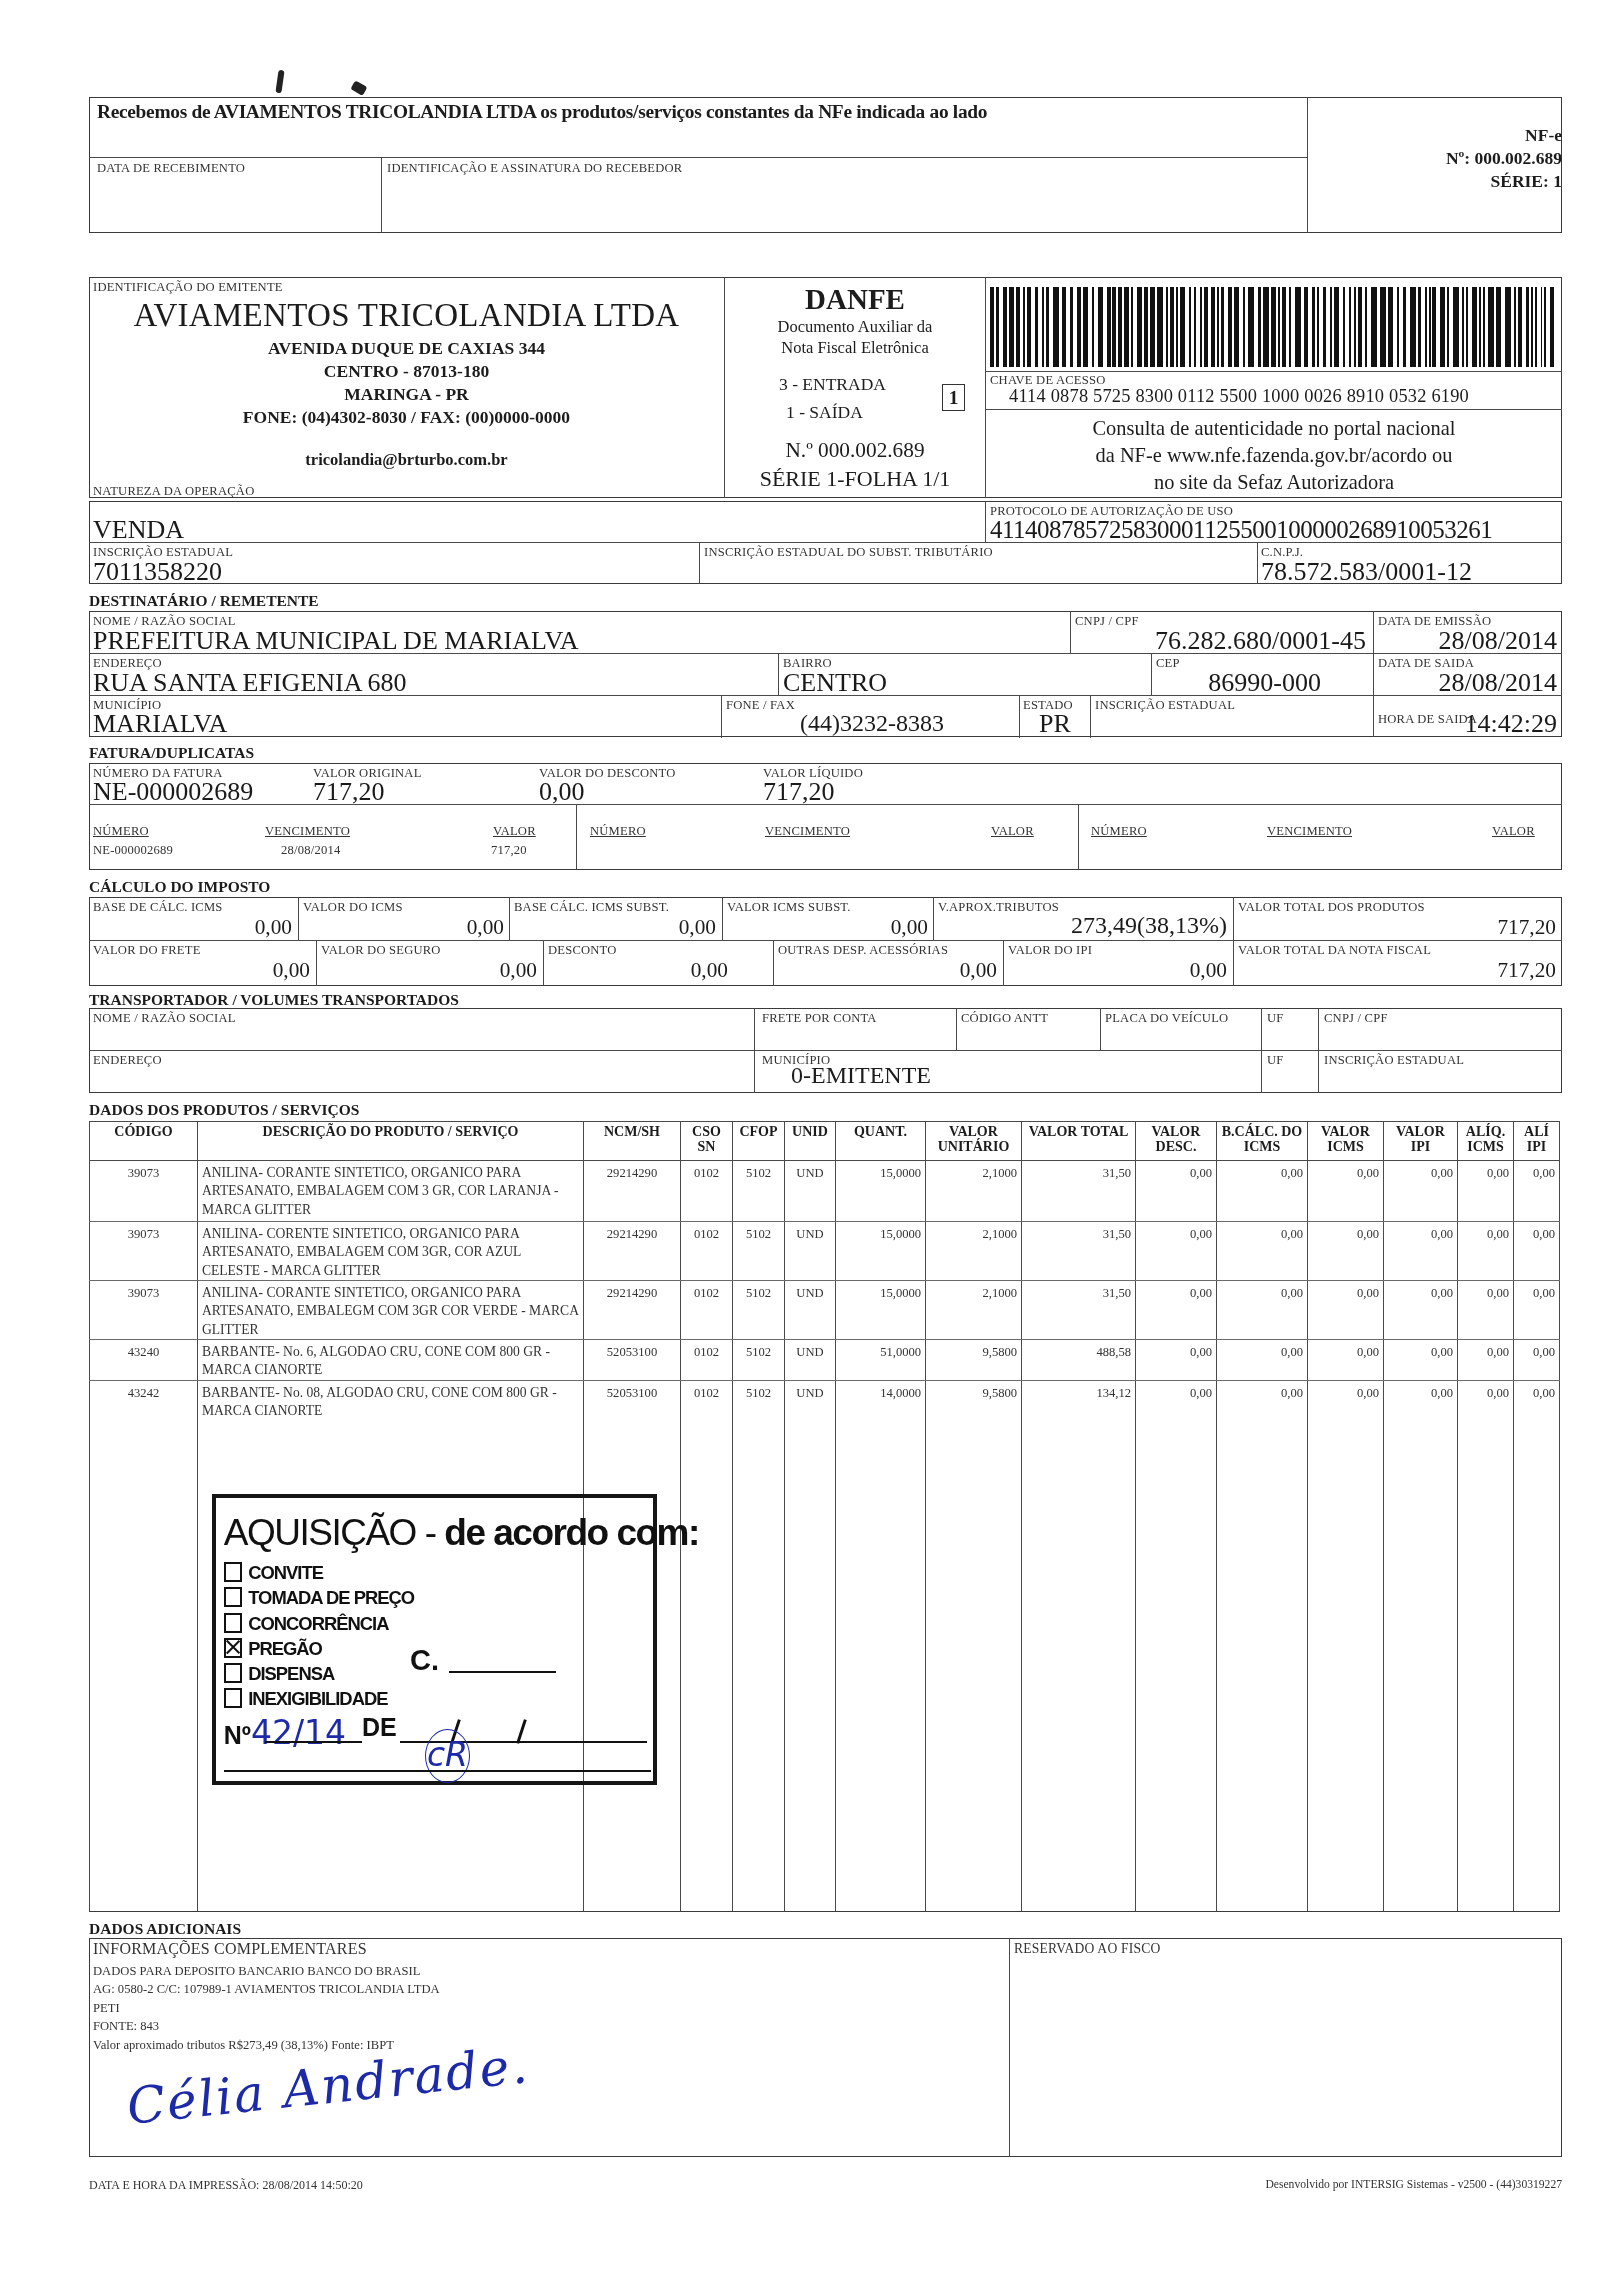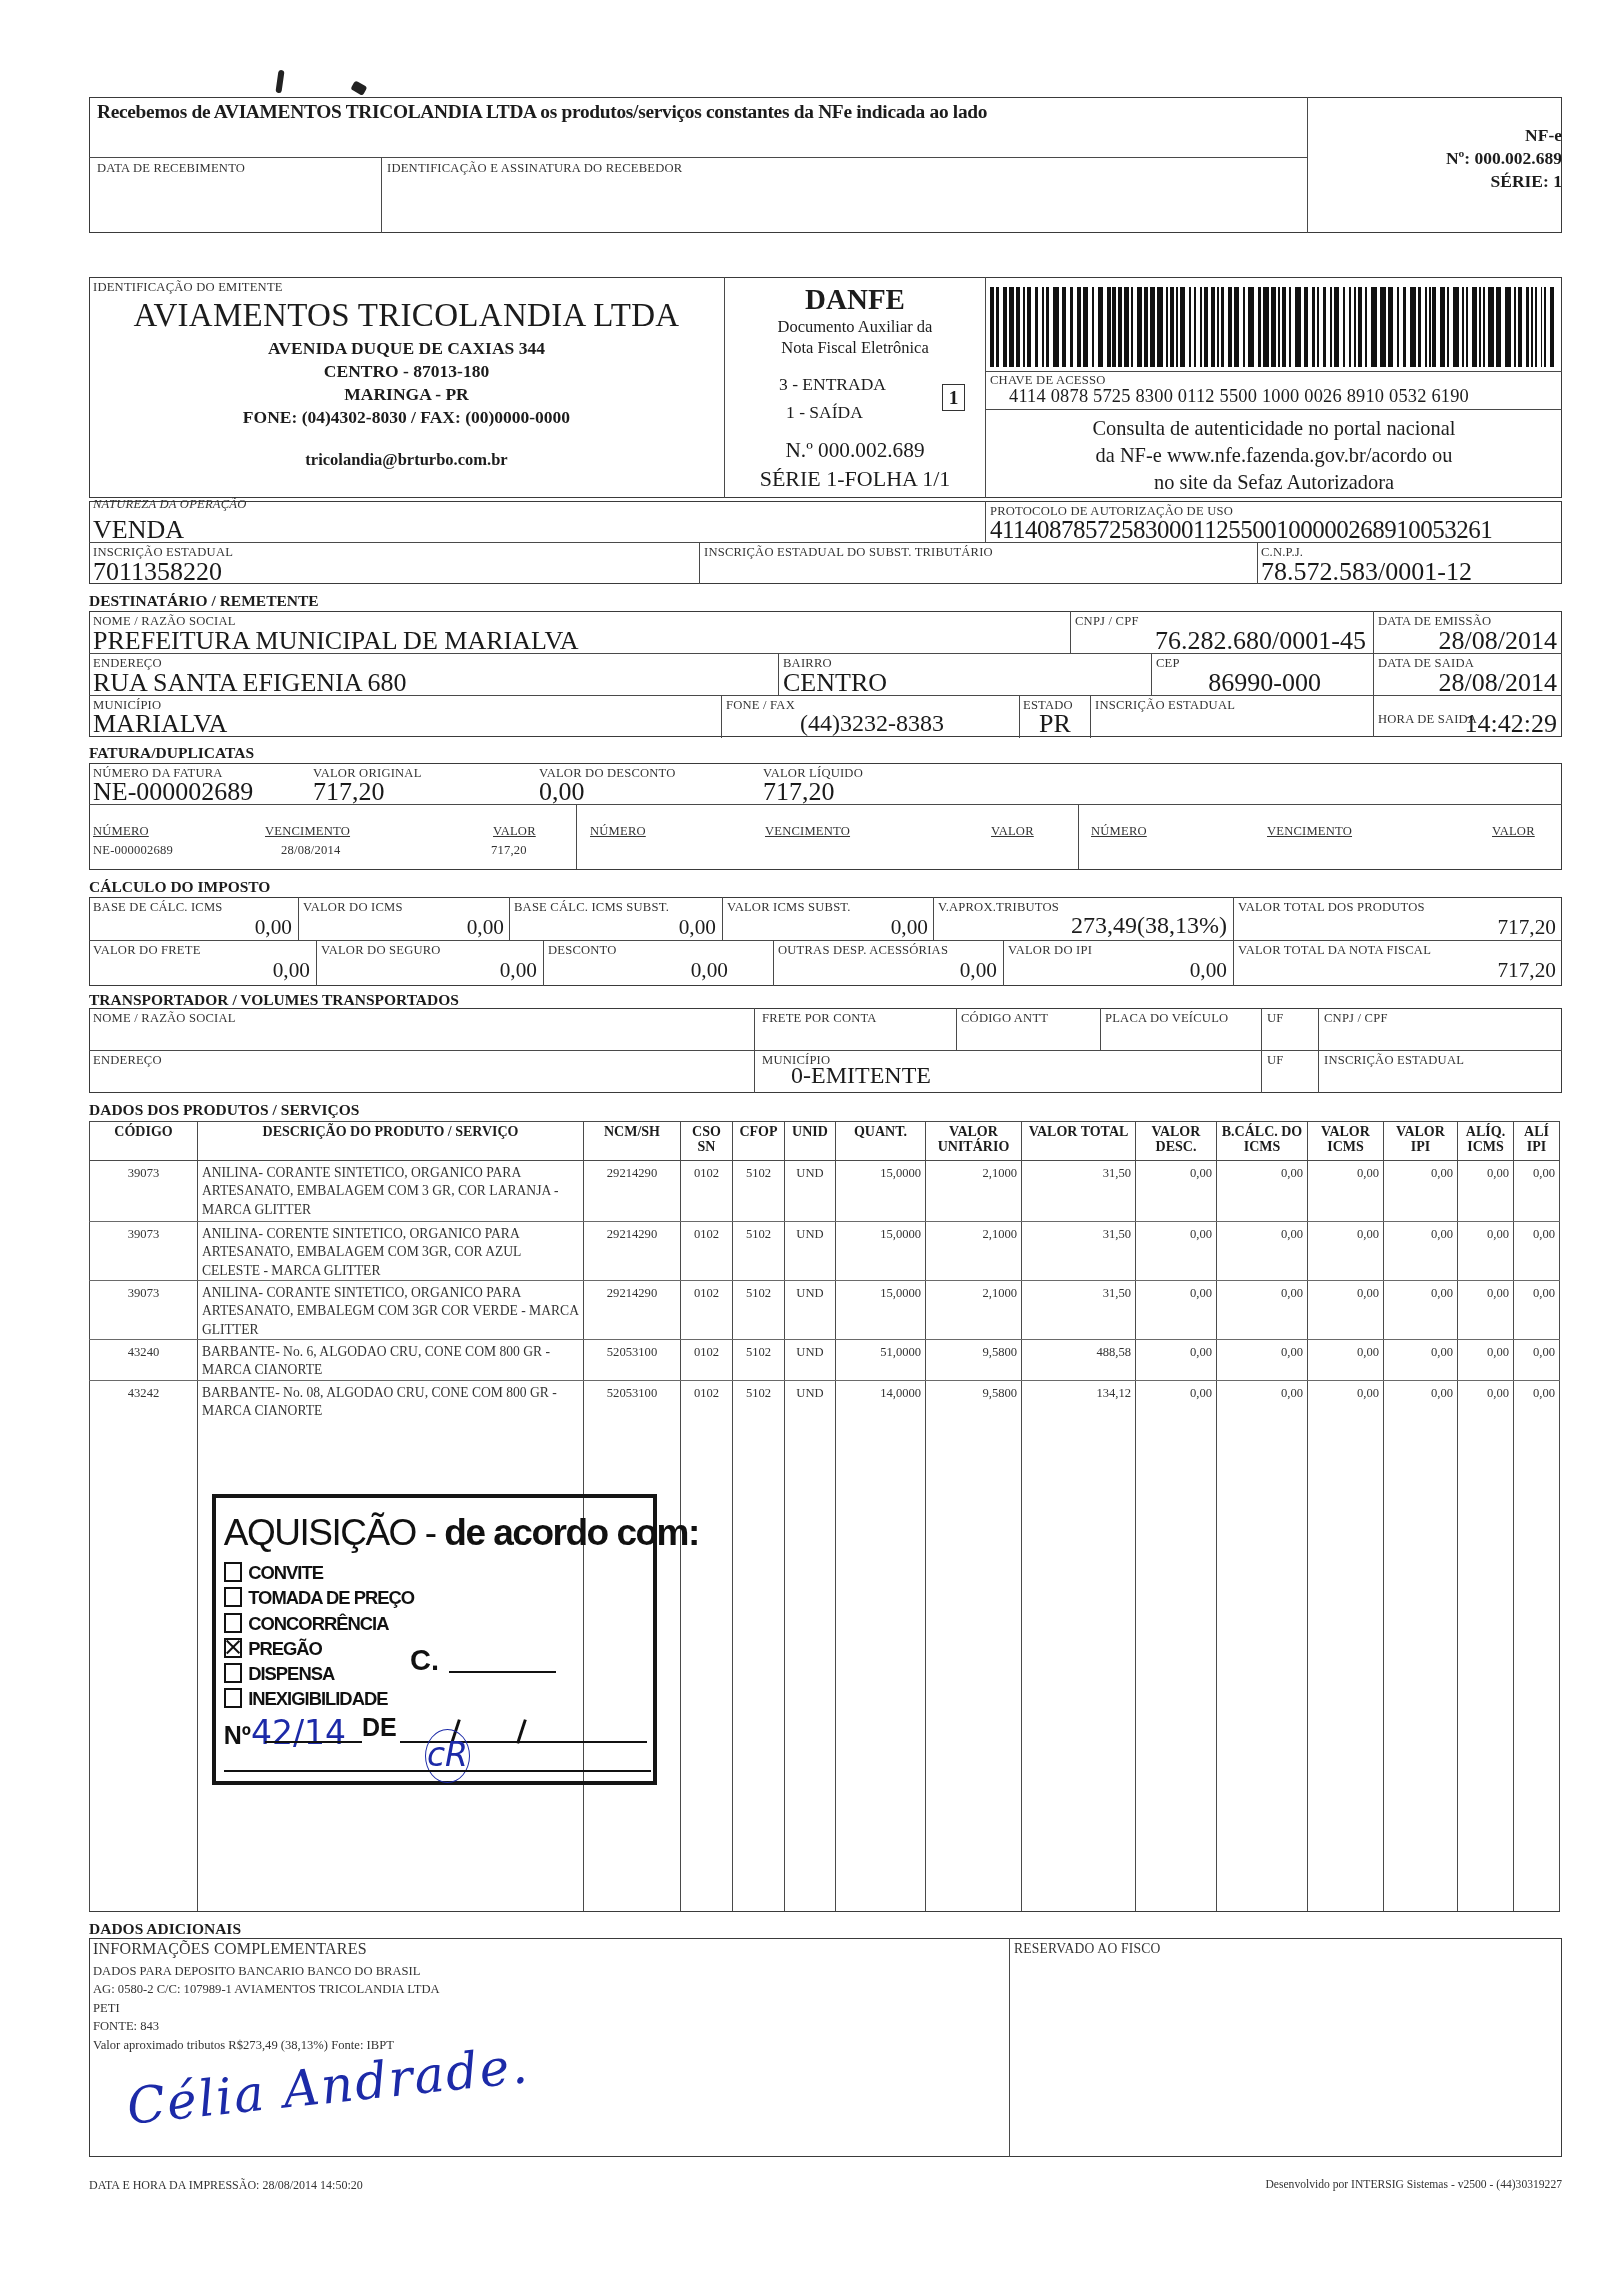--- a/index.html
+++ b/index.html
@@ -277,21 +277,21 @@
   <div>Consulta de autenticidade no portal nacional</div>
   <div>da NF-e www.nfe.fazenda.gov.br/acordo ou</div>
   <div>no site da Sefaz Autorizadora</div>
 </div>
 
 <div class="box" style="left:89px;top:501px;width:1473px;height:83px;"></div>
 <div class="hline" style="left:89px;top:542px;width:1473px;"></div>
 <div class="vline" style="left:985px;top:501px;height:42px;"></div>
 <div class="vline" style="left:699px;top:542px;height:42px;"></div>
 <div class="vline" style="left:1257px;top:542px;height:42px;"></div>
-<div class="lbl" style="left:93px;top:498px;font-style:italic;">NATUREZA DA OPERAÇÃO</div>
+<div class="lbl" style="left:93px;top:485px;">NATUREZA DA OPERAÇÃO</div>
 <div class="val" style="left:93px;top:516px;">VENDA</div>
 <div class="lbl" style="left:990px;top:505px;">PROTOCOLO DE AUTORIZAÇÃO DE USO</div>
 <div class="val" style="left:990px;top:516px;font-size:25px;letter-spacing:-0.5px;">411408785725830001125500100000268910053261</div>
 <div class="lbl" style="left:93px;top:546px;">INSCRIÇÃO ESTADUAL</div>
 <div class="val" style="left:93px;top:558px;">7011358220</div>
 <div class="lbl" style="left:704px;top:546px;">INSCRIÇÃO ESTADUAL DO SUBST. TRIBUTÁRIO</div>
 <div class="lbl" style="left:1261px;top:546px;">C.N.P.J.</div>
 <div class="val" style="left:1261px;top:558px;">78.572.583/0001-12</div>
 
 <div class="sect" style="left:89px;top:592px;">DESTINATÁRIO / REMETENTE</div>

